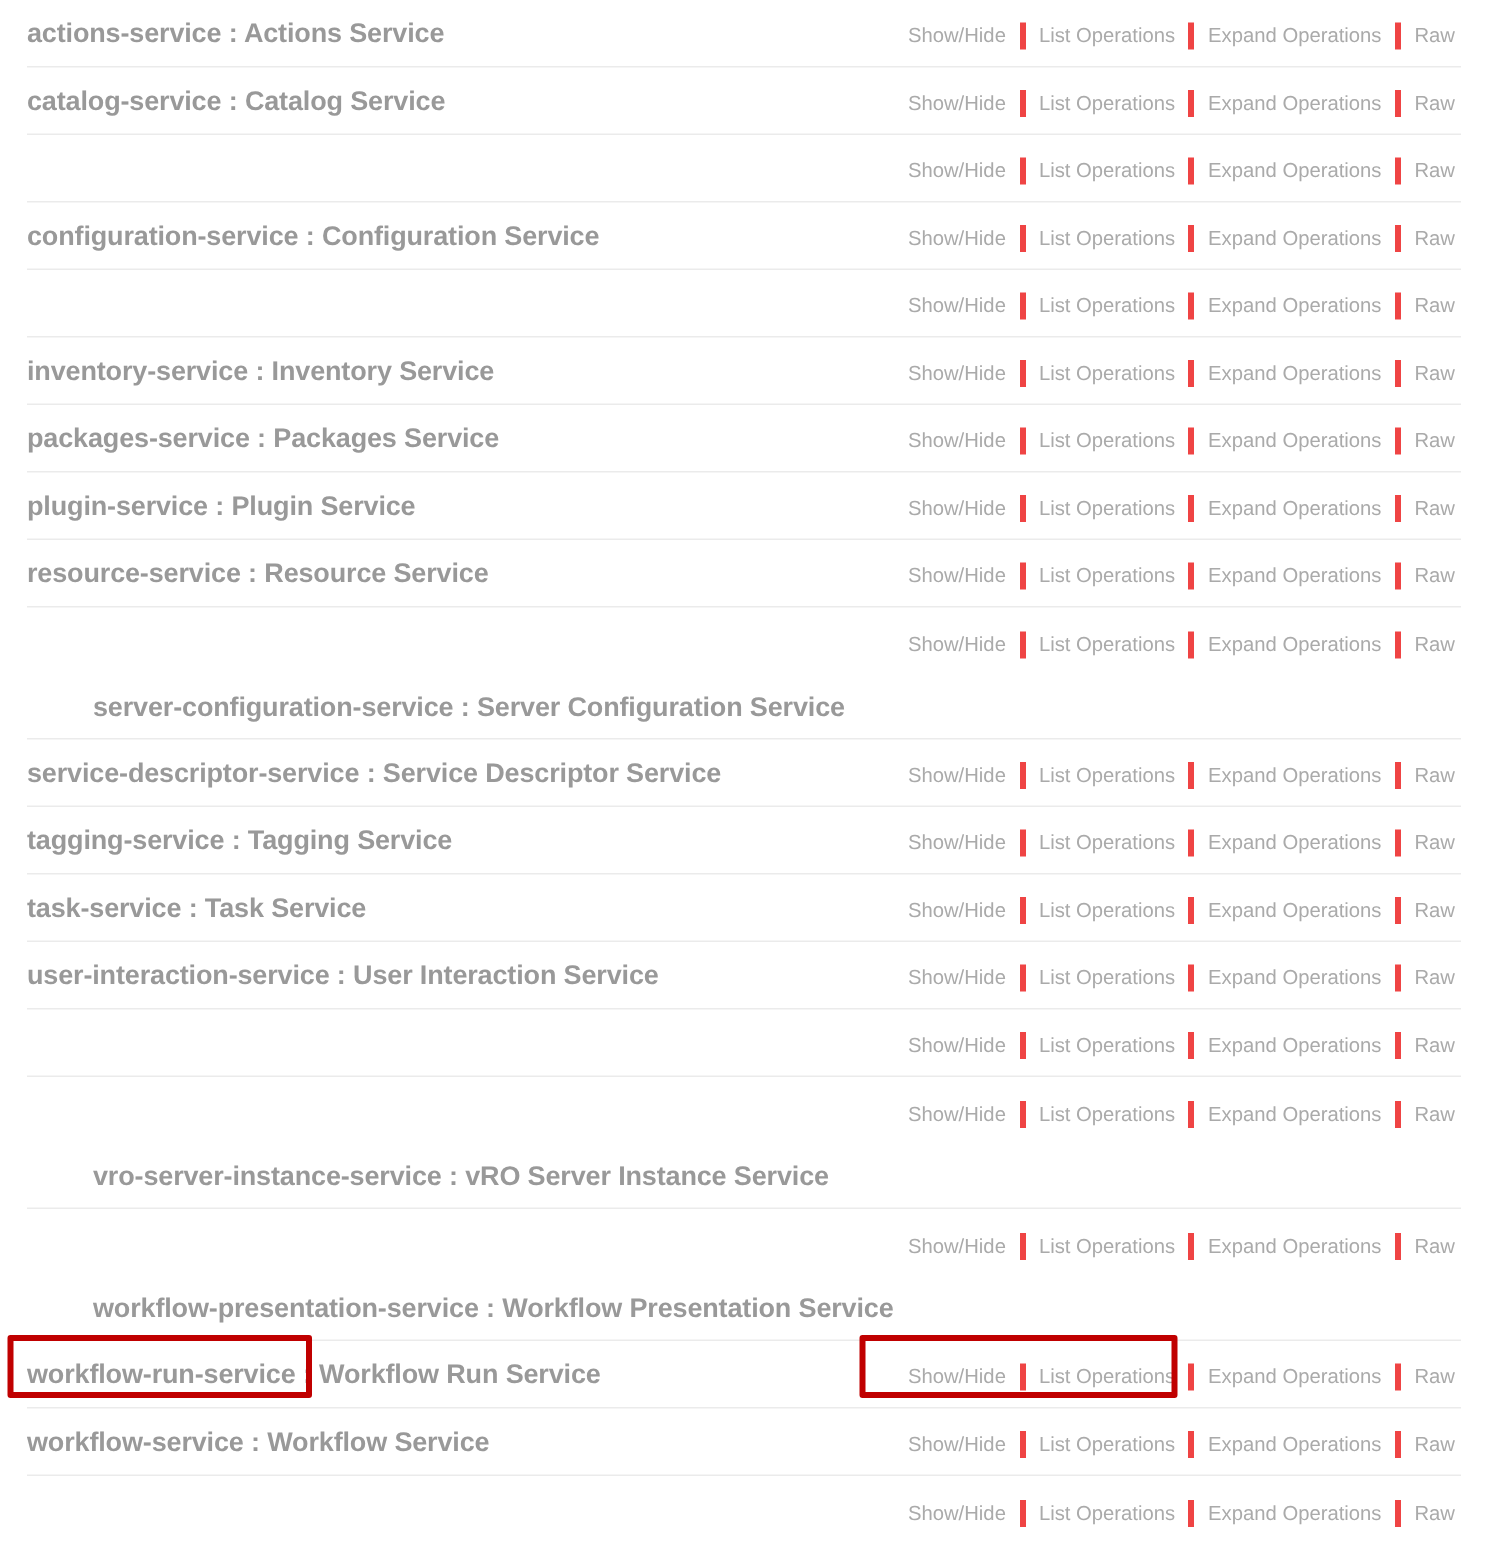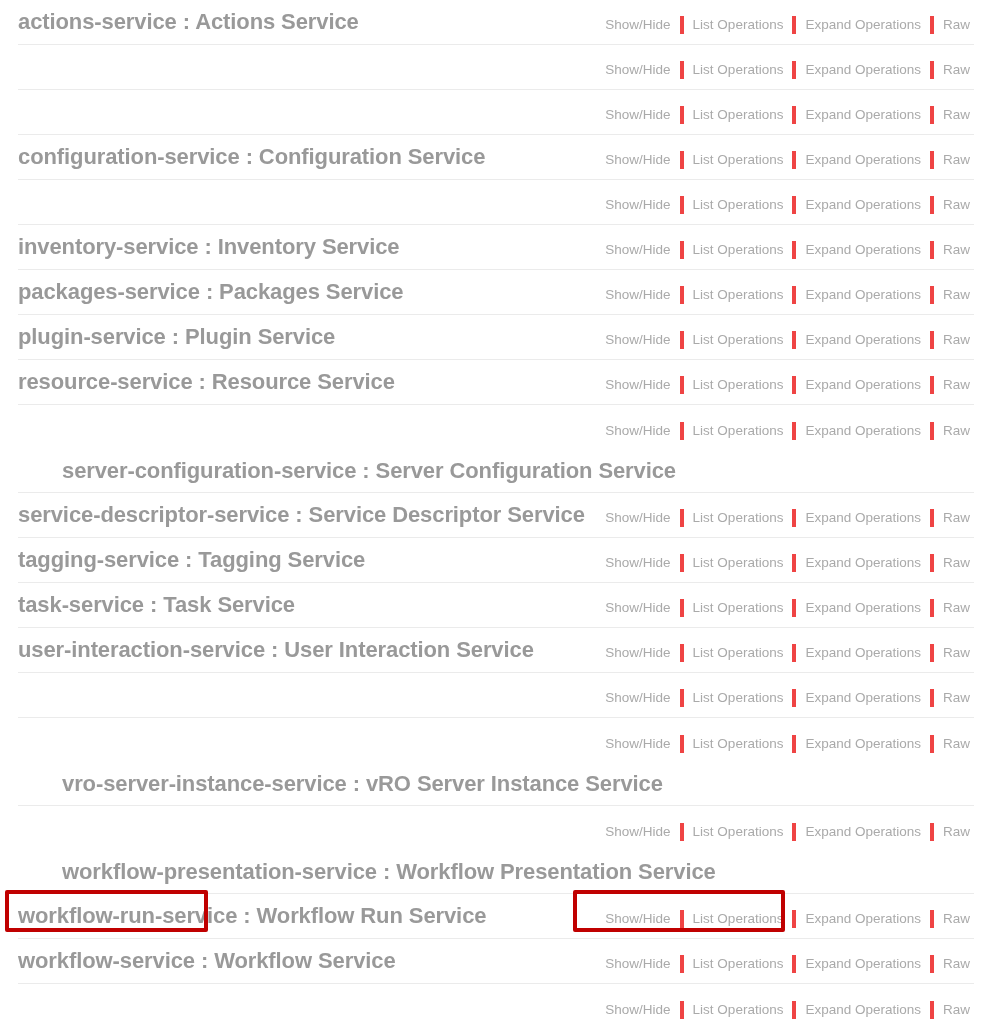--- a/index.html
+++ b/index.html
@@ -35,21 +35,21 @@
   .resource-row.last-row { border-bottom: none; }
 
   .resource-inner {
     display: block;
     position: relative;
     padding: 0;
     min-height: 44px;
   }
 
   .resource-heading {
-    font-size: 22px;
+    font-size: 18px;
     font-weight: bold;
     color: #999999;
     line-height: 22px;
     letter-spacing: -0.1px;
     display: inline;
     margin: 0;
     padding: 0;
   }
 
   .resource-title-block {
@@ -115,21 +115,21 @@
   }
 </style>
 </head>
 <body>
 
 <ul id="resource-list">
     <li class="resource-row clearfix">
       <div class="resource-inner clearfix"><ul class="resource-options"><li><a href="#">Show/Hide</a></li><li><a href="#">List Operations</a></li><li><a href="#">Expand Operations</a></li><li><a href="#">Raw</a></li></ul><div class="resource-title-block"><h2 class="resource-heading"><a href="#" style="color: inherit; text-decoration: none;">actions-service : Actions Service</a></h2></div></div>
     </li>
     <li class="resource-row clearfix">
-      <div class="resource-inner clearfix"><ul class="resource-options"><li><a href="#">Show/Hide</a></li><li><a href="#">List Operations</a></li><li><a href="#">Expand Operations</a></li><li><a href="#">Raw</a></li></ul></div>
+      <div class="resource-inner clearfix"><ul class="resource-options"><li><a href="#">Show/Hide</a></li><li><a href="#">List Operations</a></li><li><a href="#">Expand Operations</a></li><li><a href="#">Raw</a></li></ul><div class="resource-title-block"><h2 class="resource-heading"><a href="#" style="color: inherit; text-decoration: none;">catalog-service : Catalog Service</a></h2></div></div>
     </li>
     <li class="resource-row clearfix">
       <div class="resource-inner clearfix"><ul class="resource-options"><li><a href="#">Show/Hide</a></li><li><a href="#">List Operations</a></li><li><a href="#">Expand Operations</a></li><li><a href="#">Raw</a></li></ul></div>
     </li>
     <li class="resource-row clearfix">
       <div class="resource-inner clearfix"><ul class="resource-options"><li><a href="#">Show/Hide</a></li><li><a href="#">List Operations</a></li><li><a href="#">Expand Operations</a></li><li><a href="#">Raw</a></li></ul><div class="resource-title-block"><h2 class="resource-heading"><a href="#" style="color: inherit; text-decoration: none;">configuration-service : Configuration Service</a></h2></div></div>
     </li>
     <li class="resource-row clearfix">
       <div class="resource-inner clearfix"><ul class="resource-options"><li><a href="#">Show/Hide</a></li><li><a href="#">List Operations</a></li><li><a href="#">Expand Operations</a></li><li><a href="#">Raw</a></li></ul></div>
     </li>

